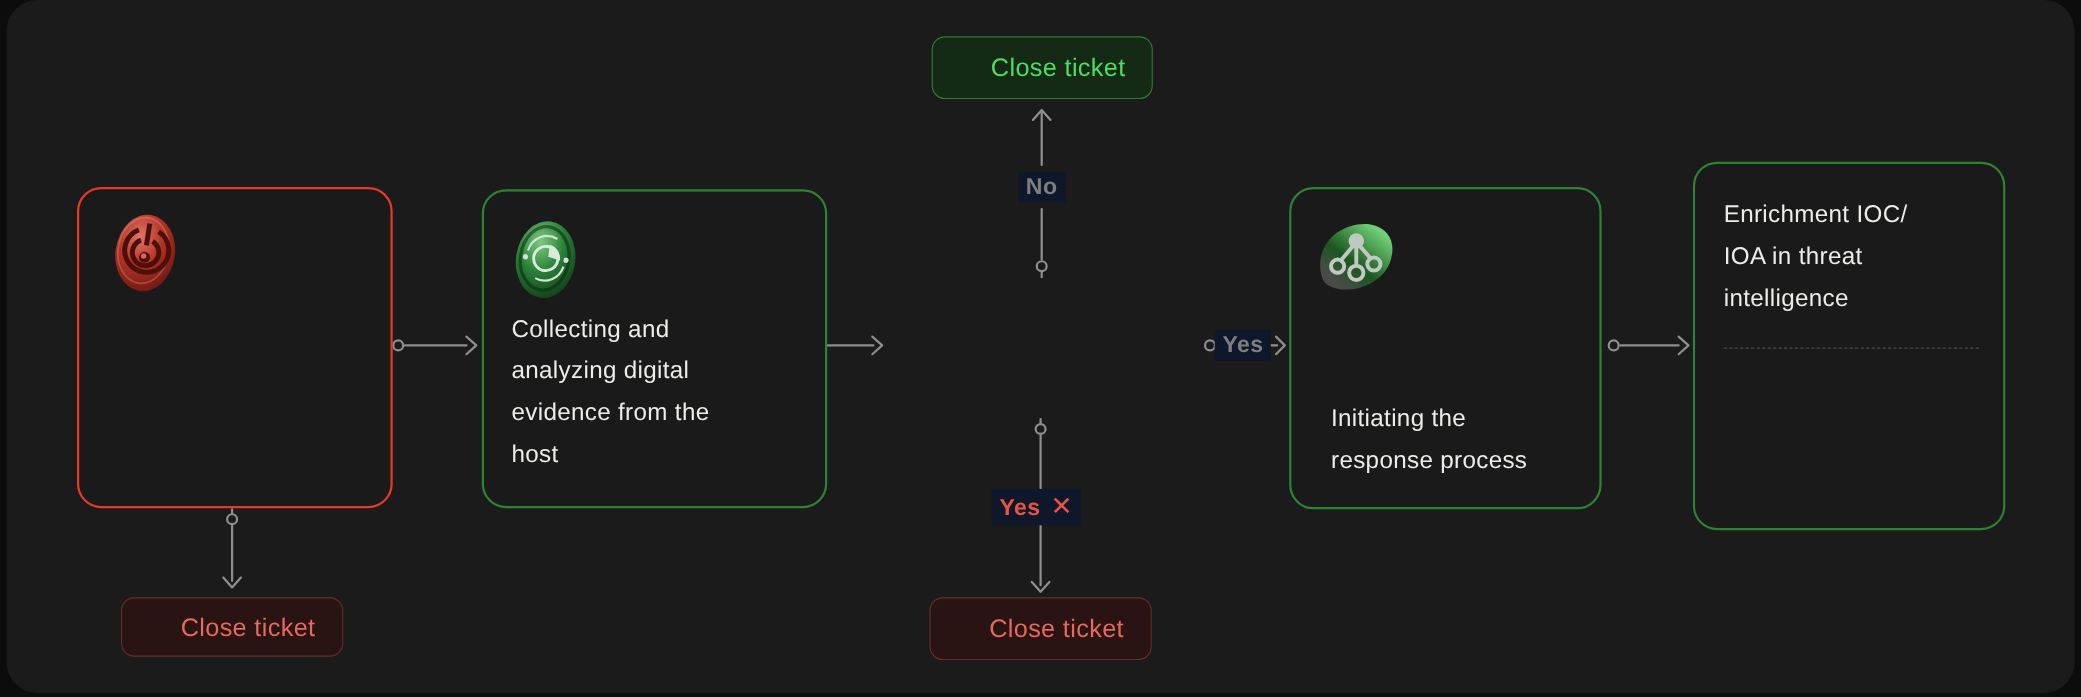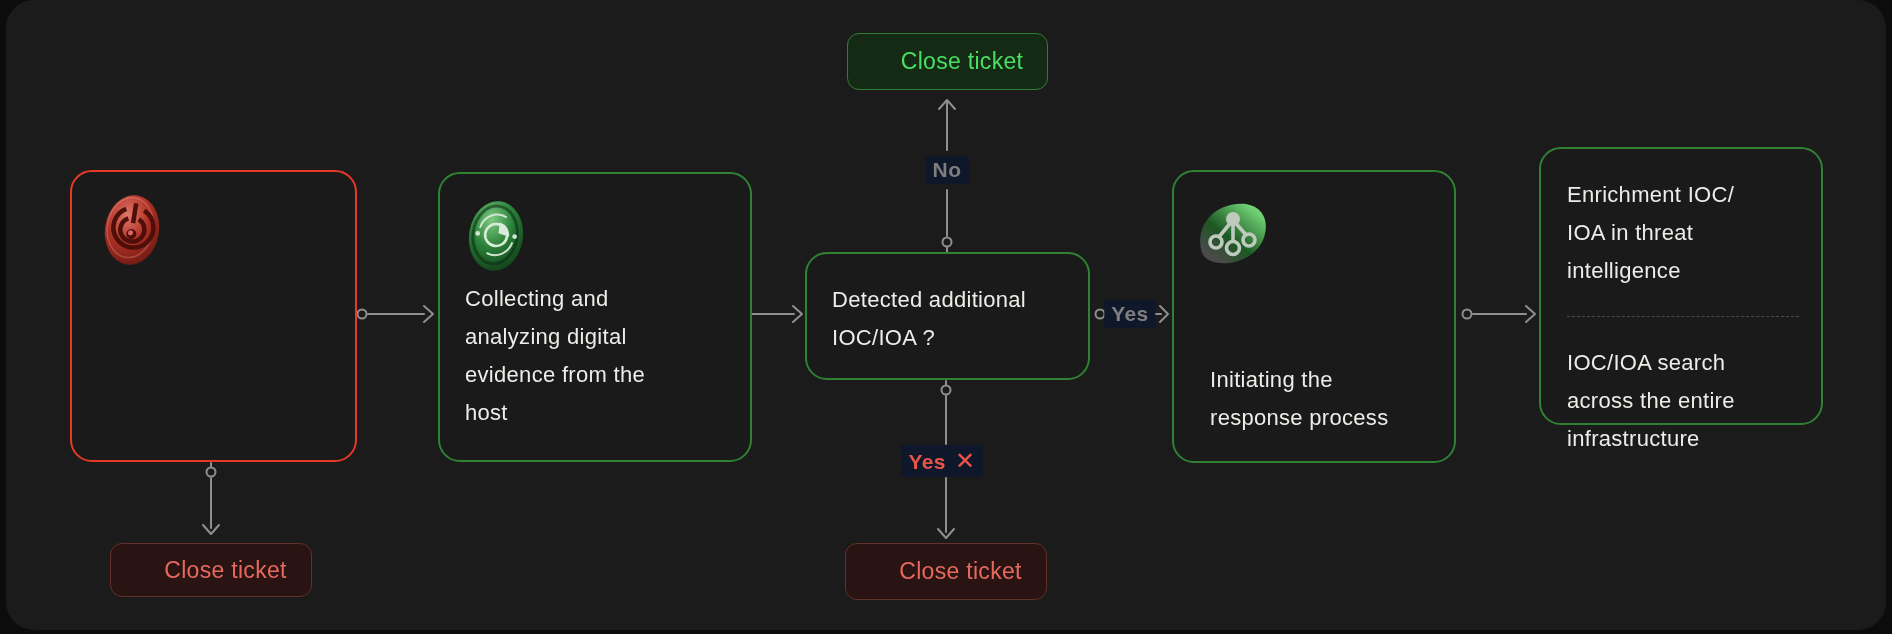--- a/index.html
+++ b/index.html
@@ -154,24 +154,20 @@
           <circle cx="50.5" cy="38" r="2.4" fill="#cfe5cf"></circle>
         </g>
       </svg>
     </span>
     <p class="node-text" style="left:25px;top:106px;">Collecting and
 analyzing digital
 evidence from the
 host</p>
   </div>
 
-  <div class="node" style="left:805px;top:252px;width:285px;height:128px;">
-    <p class="node-text" style="left:25px;top:27px;">Detected additional
-IOC/IOA ?</p>
-  </div>
 
   <div class="node" style="left:1172px;top:170px;width:284px;height:293px;">
     <span class="icon-wrap" style="left:20px;top:26px;width:78px;height:72px;">
       <svg width="78" height="72" viewBox="0 0 78 72">
         <defs>
           <linearGradient id="leafGrad" x1="15%" y1="85%" x2="80%" y2="10%">
             <stop offset="0%" stop-color="#4a4a4a"></stop>
             <stop offset="40%" stop-color="#1c5722"></stop>
             <stop offset="100%" stop-color="#6fcf74"></stop>
           </linearGradient>
@@ -185,28 +181,25 @@
           <circle cx="39" cy="50" r="6.5"></circle>
           <circle cx="55" cy="42" r="6"></circle>
         </g>
         <circle cx="39" cy="21" r="7" fill="#bfcabf"></circle>
       </svg>
     </span>
     <p class="node-text" style="left:24px;top:189px;margin-left:12px;">Initiating the
 response process</p>
   </div>
 
-  <div class="node" style="left:1539px;top:147px;width:284px;height:278px;">
+  <div class="node" style="left:1539px;top:147px;width:284px;height:335px;">
     <p class="node-text" style="left:26px;top:27px;">Enrichment IOC/
 IOA in threat
 intelligence</p>
     <span class="divider" style="left:26px;top:167px;width:232px;"></span>
-    <p class="node-text" style="left:26px;top:195px;">IOC/IOA search
-across the entire
-infrastructure</p>
   </div>
 
   <div class="btn btn--green" style="left:847px;top:33px;width:201px;height:57px;">Close ticket</div>
 
   <div class="btn btn--red" style="left:110px;top:543px;width:202px;height:54px;">Close ticket</div>
 
   <div class="btn btn--red" style="left:845px;top:543px;width:202px;height:57px;">Close ticket</div>
 
   <span class="edge-label" style="left:947px;top:170px;">No</span>
 

